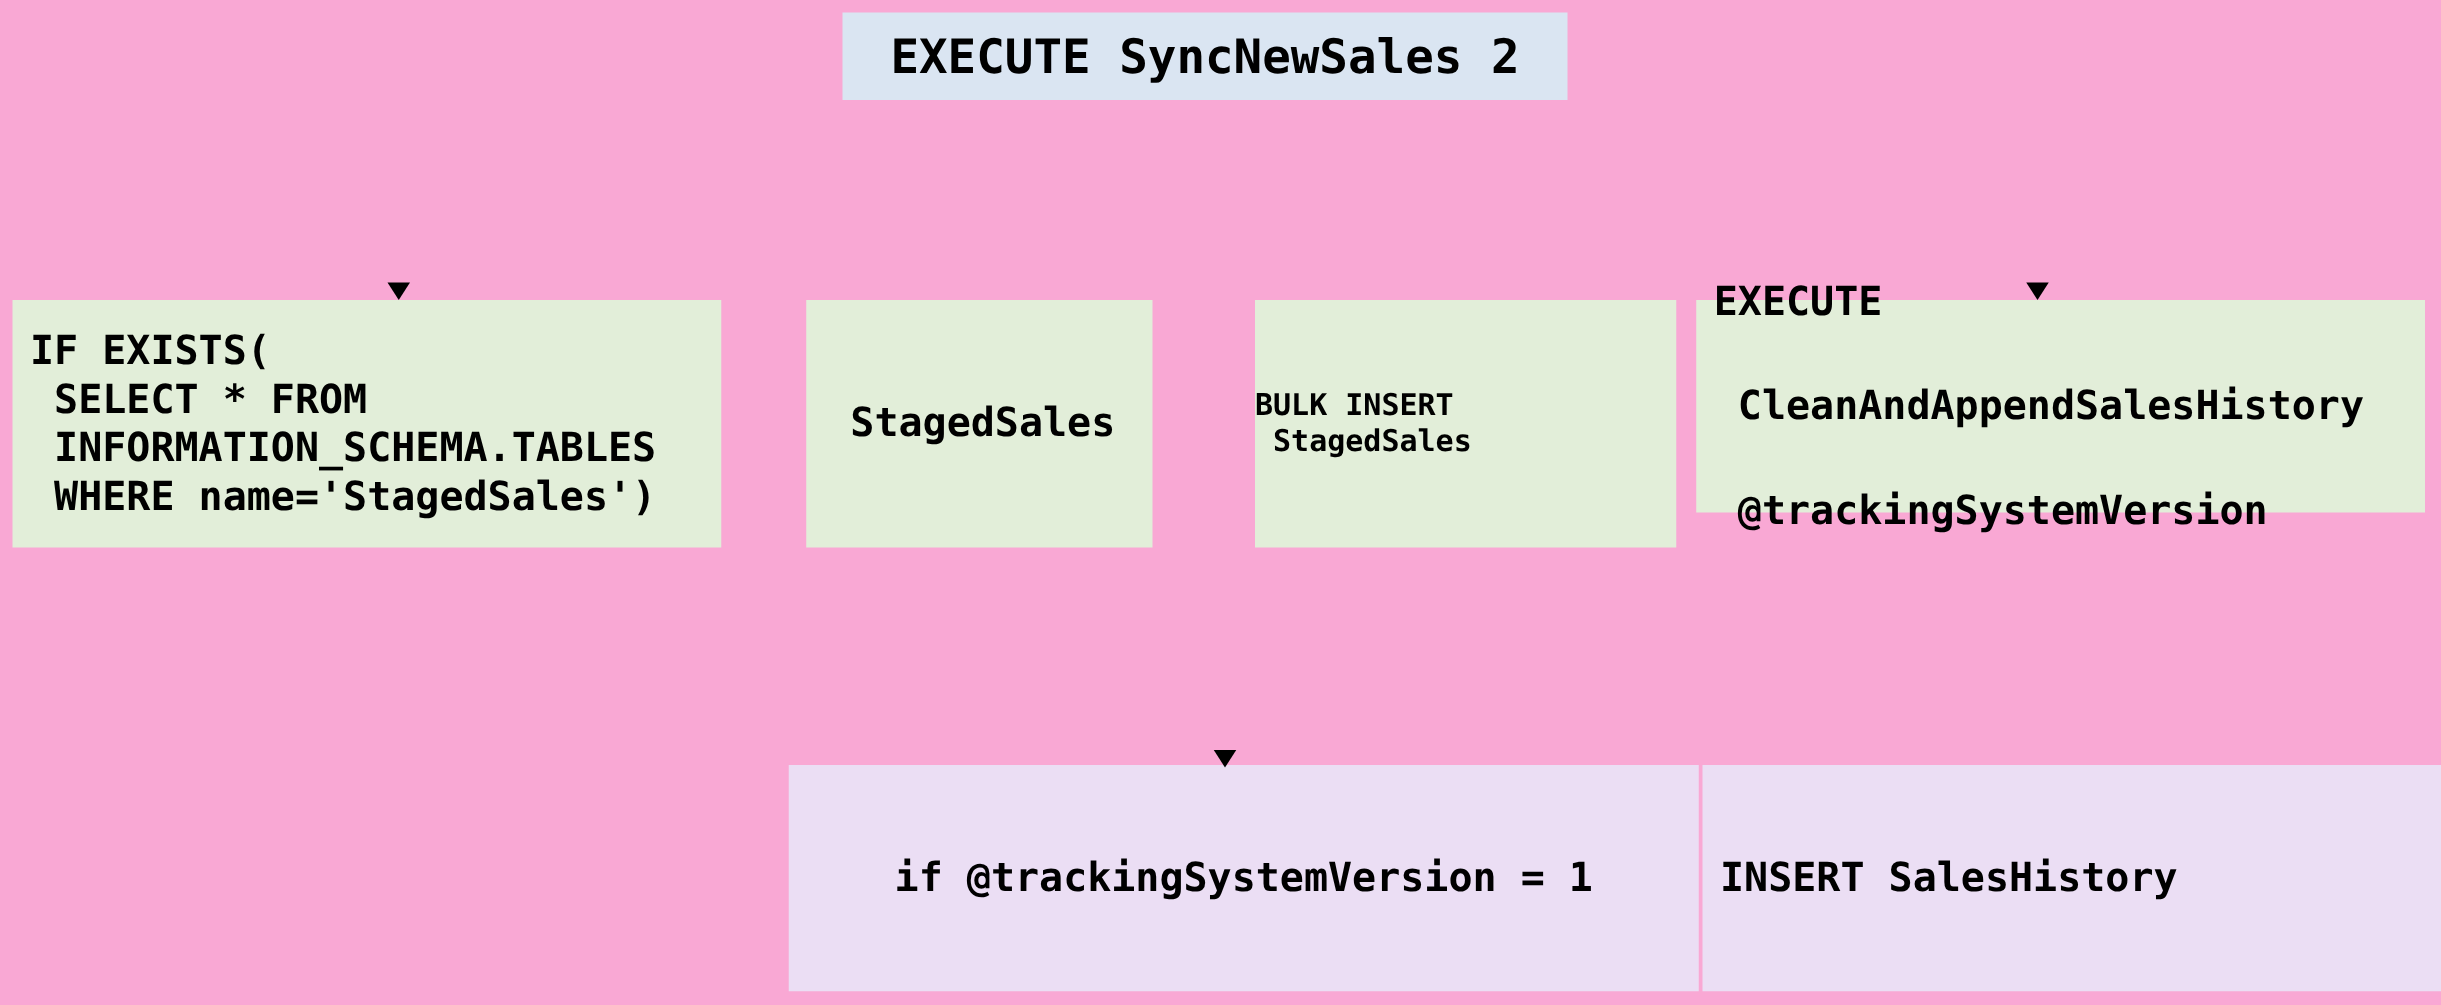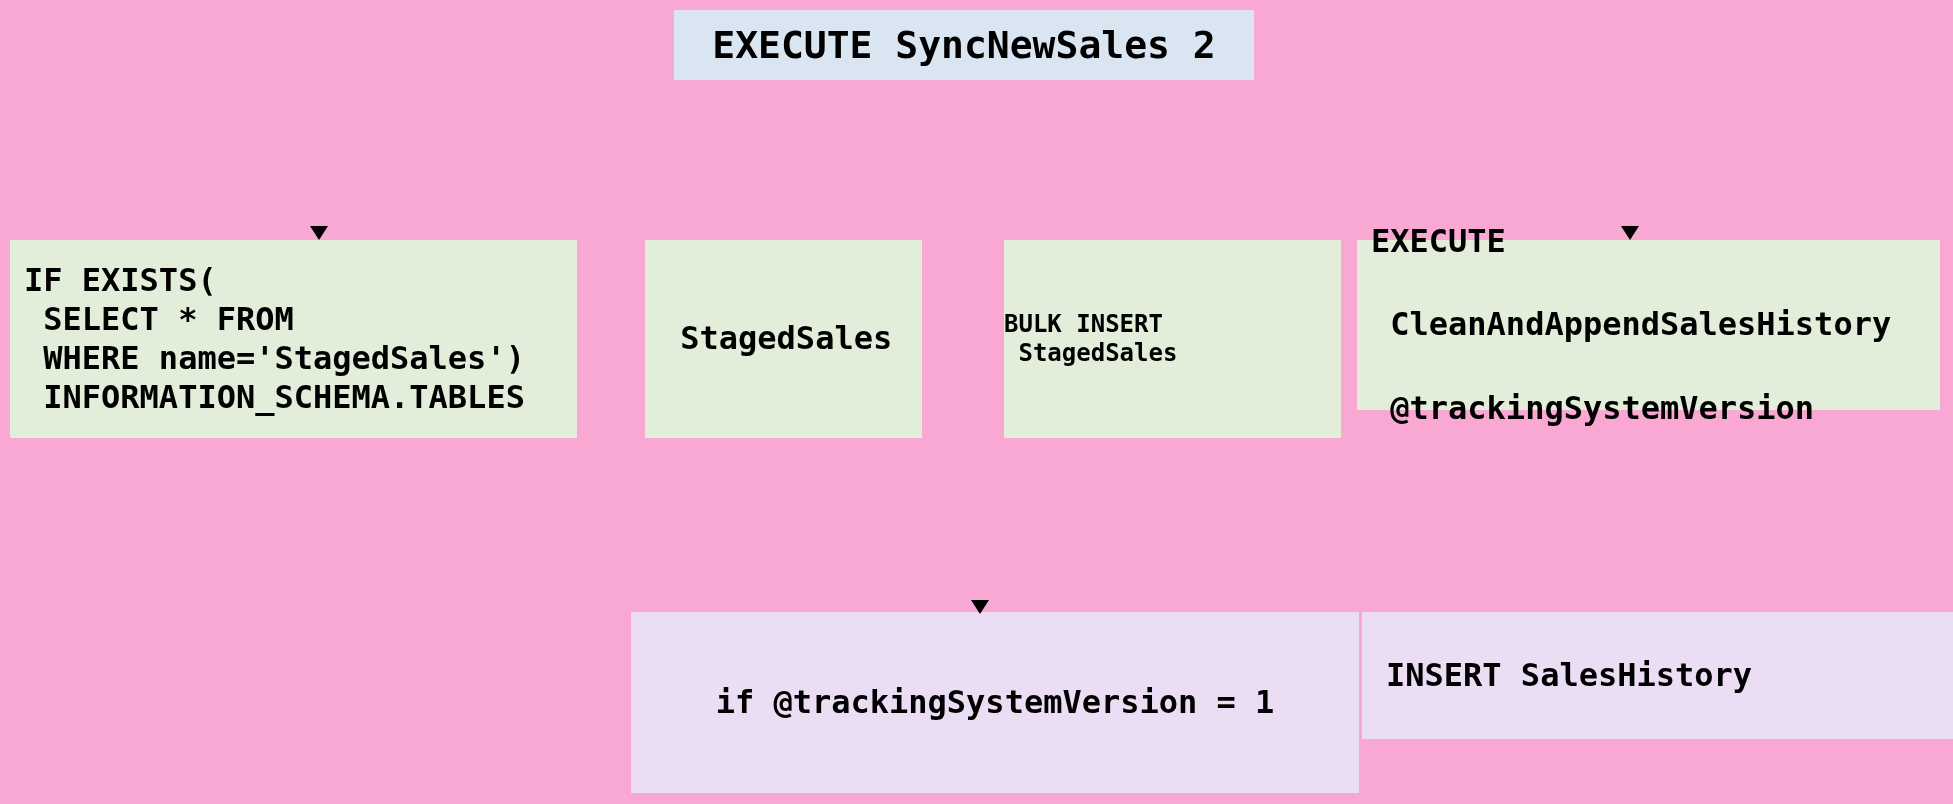--- a/index.html
+++ b/index.html
@@ -73,23 +73,23 @@
   }
 
   
   #node-if-version {
     left: 631px;  top: 612px;  width: 728px;  height: 181px;
     font-size: 32px;
     align-items: center;
     justify-content: center;
   }
   #node-insert-history {
-    left: 1362px; top: 612px;  width: 591px;  height: 127px;
+    left: 1362px; top: 612px;  width: 591px;  height: 181px;
     font-size: 32px;
-    padding-left: 24px;
+    padding-left: 14px;
   }
 
   
   .arrowhead {
     position: absolute;
     width: 0; height: 0;
     border-left: 9px solid transparent;
     border-right: 9px solid transparent;
     border-top: 14px solid #000000;
     z-index: 4;
@@ -107,22 +107,22 @@
     <span class="line">EXECUTE SyncNewSales 2</span>
   </div>
 
   <div id="arrow-to-if-exists" class="arrowhead"></div>
   <div id="arrow-to-exec-clean" class="arrowhead"></div>
   <div id="arrow-to-if-version" class="arrowhead"></div>
 
   <div id="node-if-exists" class="node green">
     <span class="line">IF EXISTS(</span>
     <span class="line"> SELECT * FROM</span>
+    <span class="line"> INFORMATION_SCHEMA.TABLES</span>
     <span class="line"> WHERE name='StagedSales')</span>
-    <span class="line"> INFORMATION_SCHEMA.TABLES</span>
   </div>
 
   <div id="node-drop-table" class="node green">
     <span class="line"> StagedSales</span>
   </div>
 
   <div id="node-bulk-insert" class="node green">
     <span class="line">BULK INSERT</span>
     <span class="line"> StagedSales</span>
   </div>

